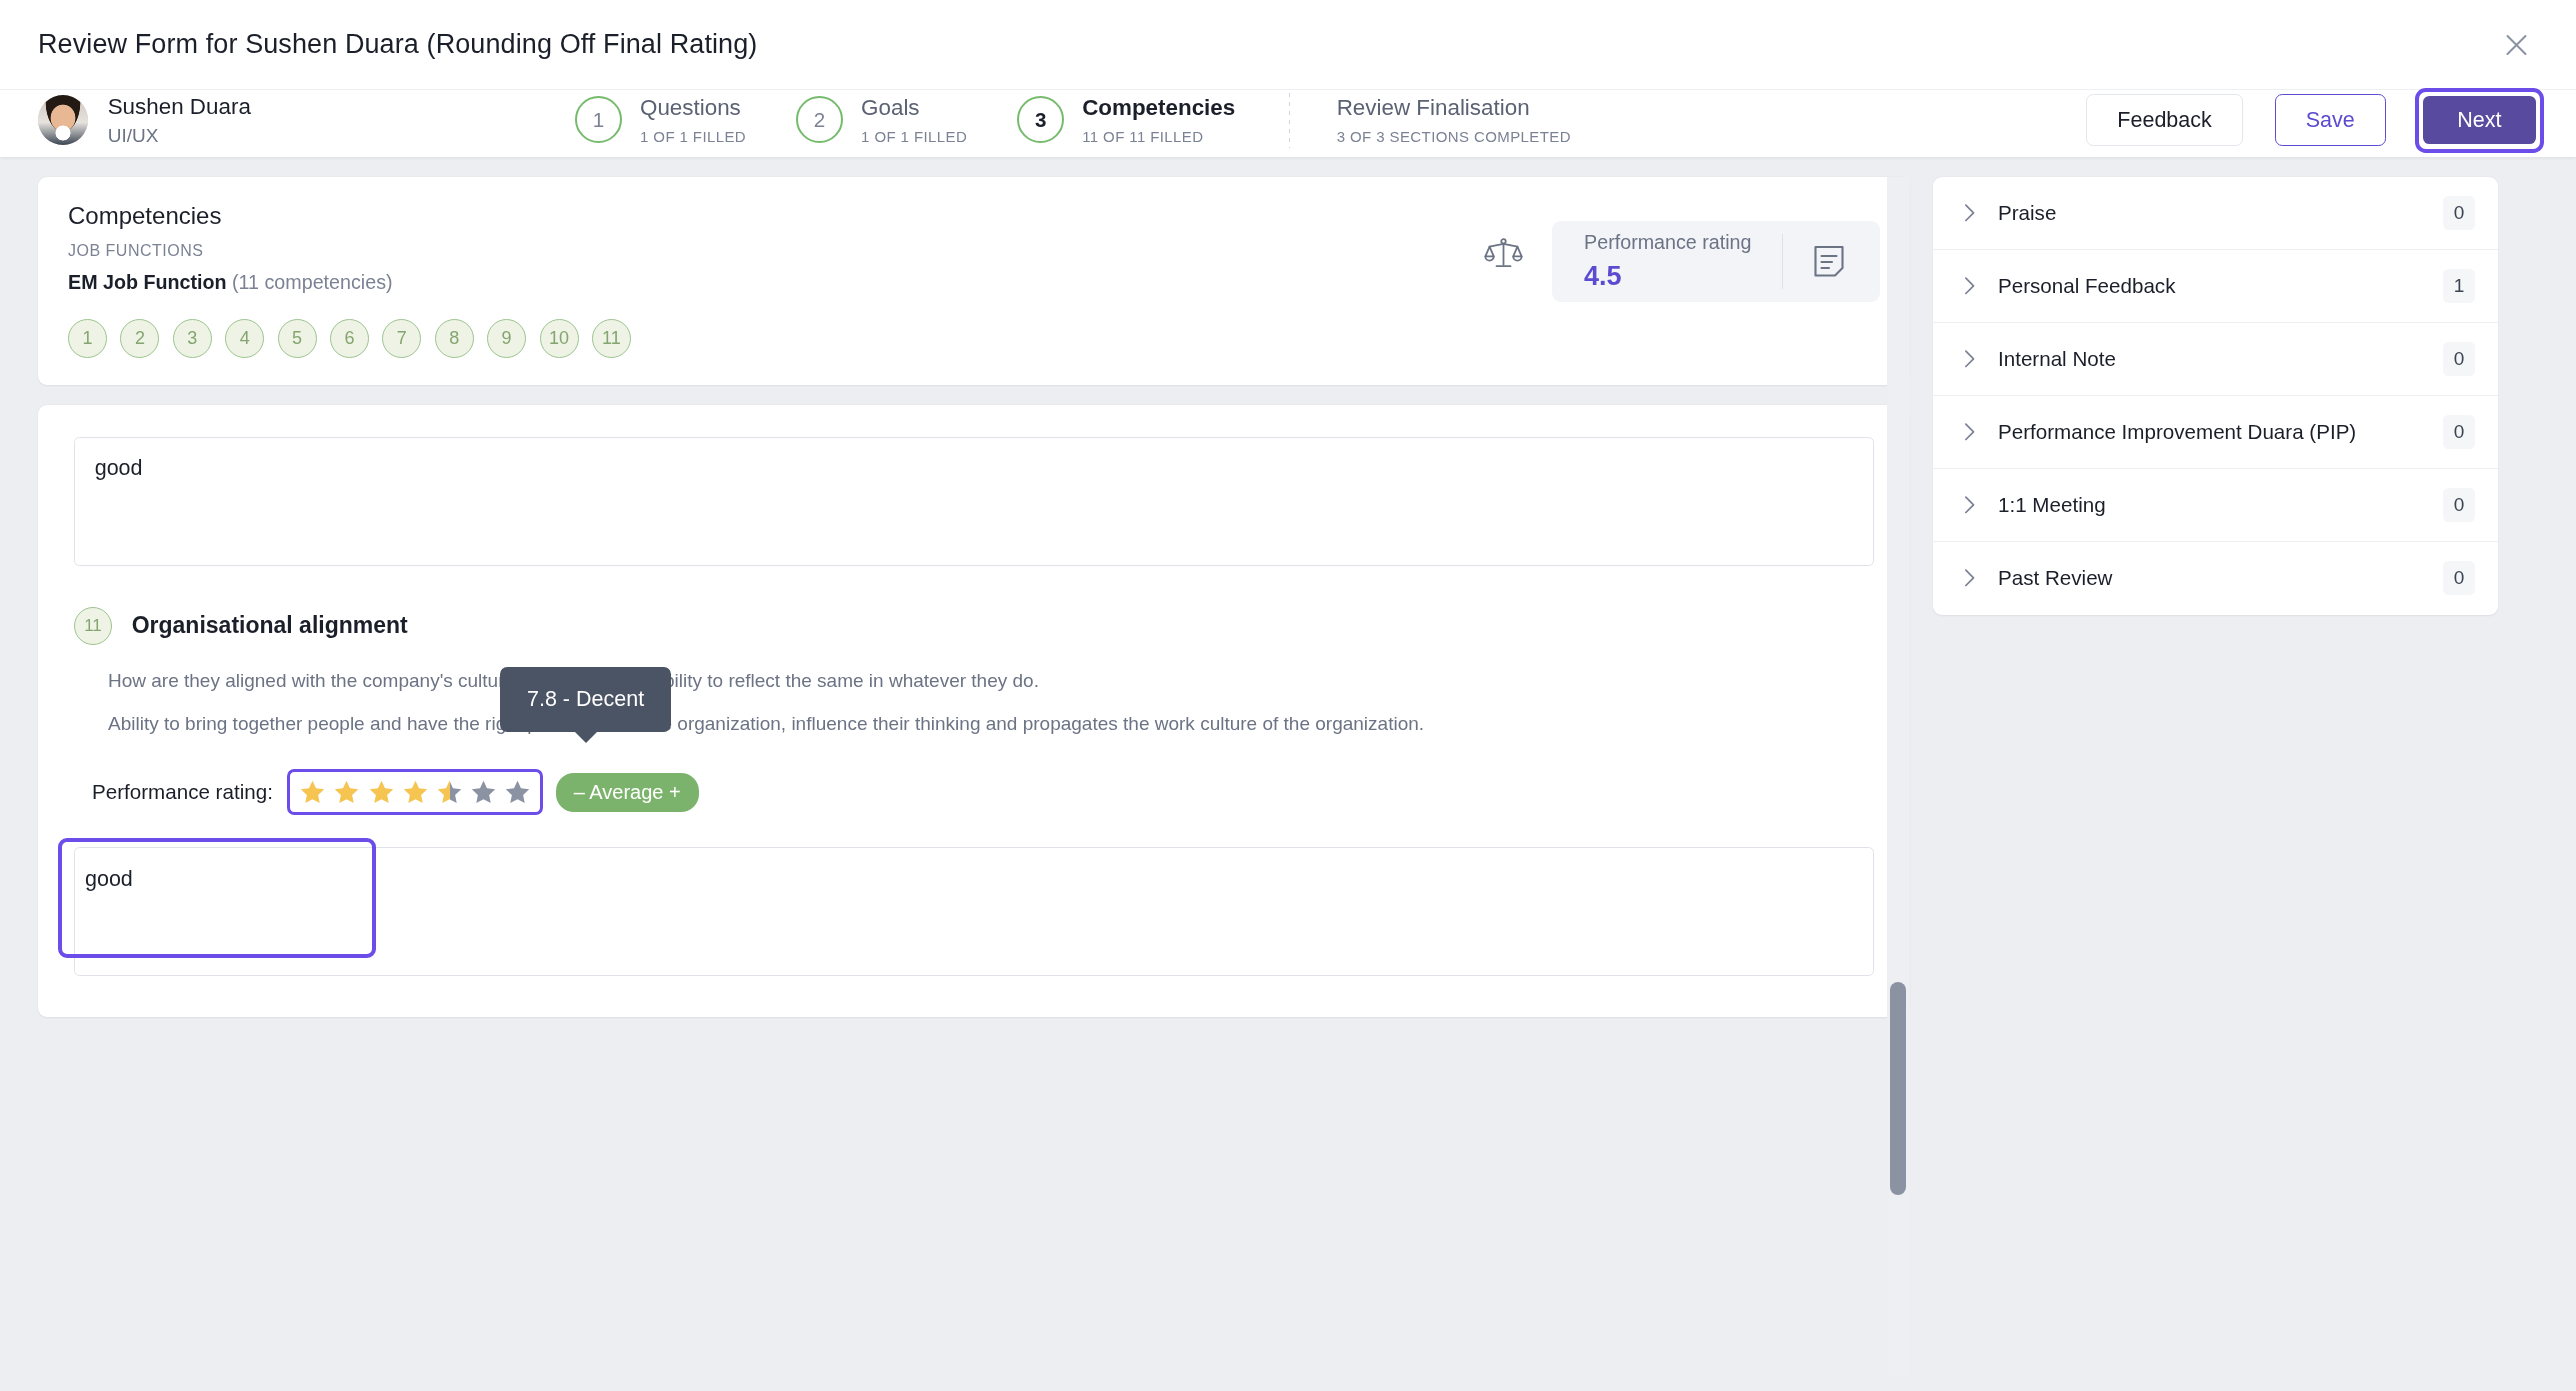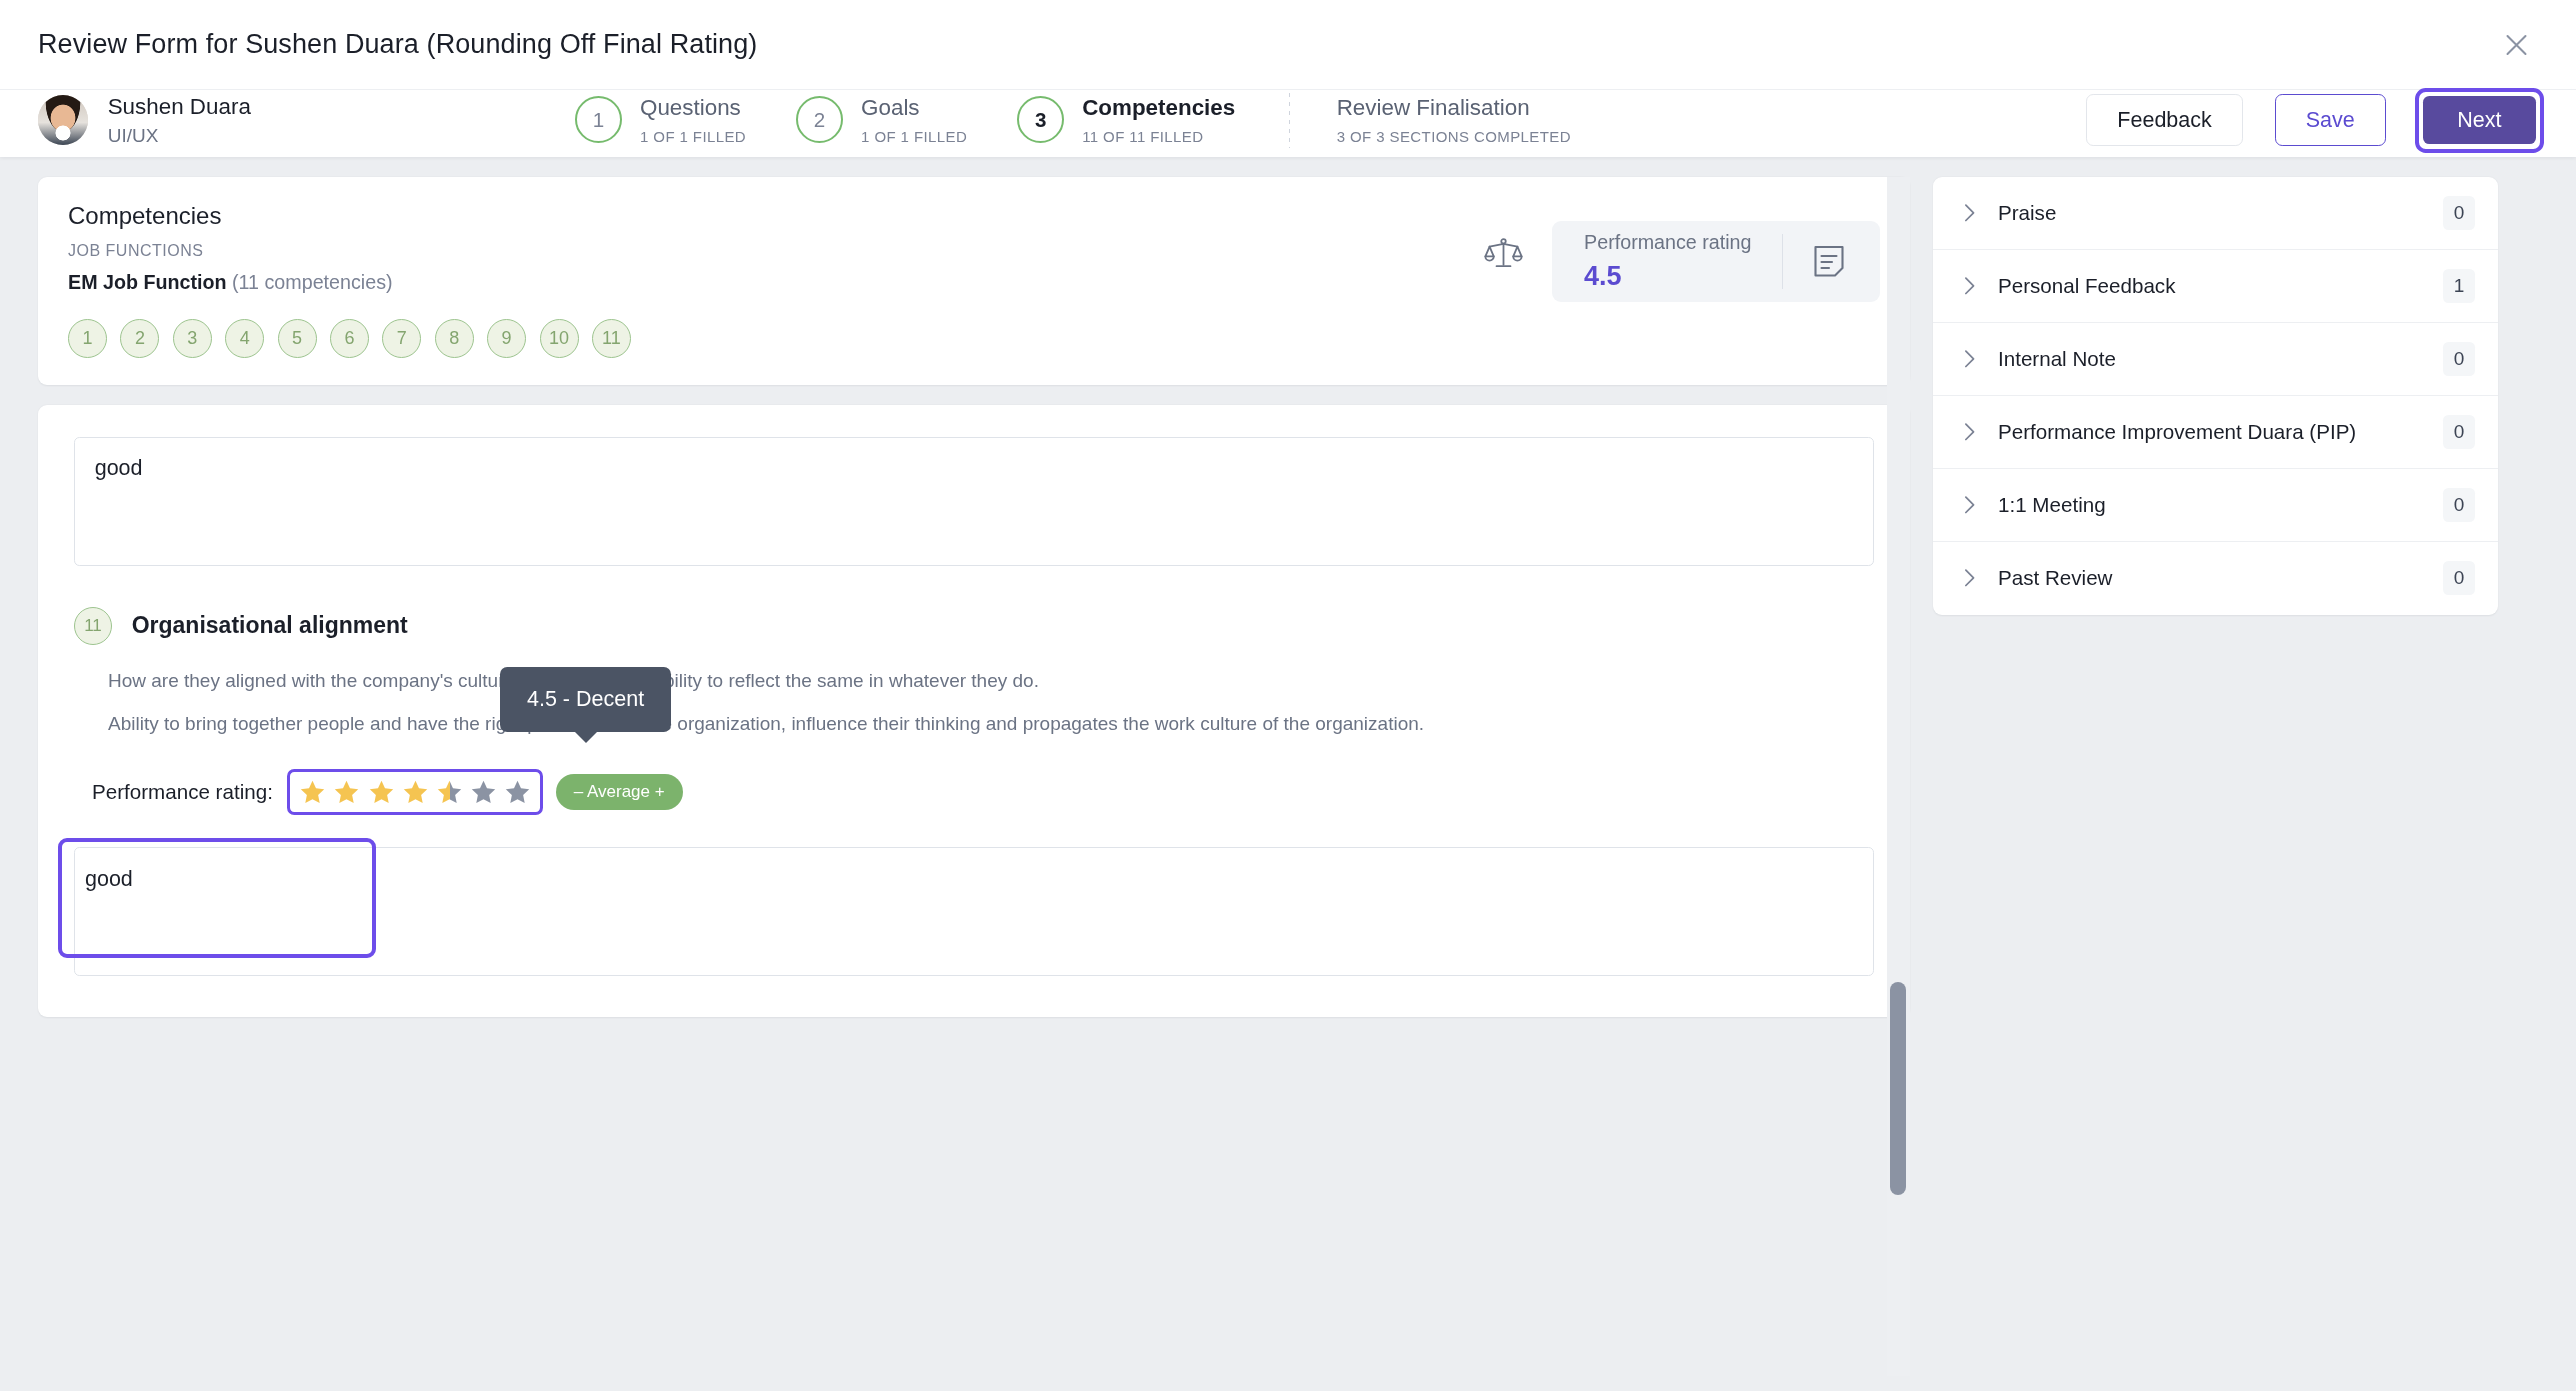--- a/index.html
+++ b/index.html
@@ -192,21 +192,21 @@
     border: 3.6px solid #6d4dea;
     border-radius: 7.2px;
     padding: 6.3px 9px;
     display: flex; align-items: center; gap: 7.2px;
     background: #fff;
   }
   .star { width: 27px; height: 27px; display: block; cursor: pointer; }
   .avg-badge {
     margin-left: 12.5px;
     background: #7cb36c; color: #fff;
-    font-size: 17px;
+    font-size: 20px;
     border-radius: 18px;
     padding: 8px 18px;
     cursor: pointer;
   }
 
   .tooltip {
     position: absolute;
     left: 408px; top: -102px;
     background: #4b5464;
     color: #fff;
@@ -444,21 +444,21 @@
             <svg class="star" viewBox="0 0 24 24" fill="#8b93a3">
                 <path d="M12 1.6l3.1 6.7 7.3.9-5.4 5 1.4 7.2L12 17.9 5.6 21.4 7 14.2l-5.4-5 7.3-.9z"></path>
               </svg>
             <svg class="star" viewBox="0 0 24 24" fill="#8b93a3">
                 <path d="M12 1.6l3.1 6.7 7.3.9-5.4 5 1.4 7.2L12 17.9 5.6 21.4 7 14.2l-5.4-5 7.3-.9z"></path>
               </svg>
           </div>
 
           <div class="avg-badge">– Average +</div>
 
-          <div class="tooltip">4.5 - Decent</div>
+          <div class="tooltip">7.8 - Decent</div>
         </div>
 
         <div class="answer-wrap">
           <textarea class="txtarea" style=""></textarea>
           <div class="focus-ring"></div>
           <div class="answer-text">good</div>
         </div>
       </div>
     </div>
 

